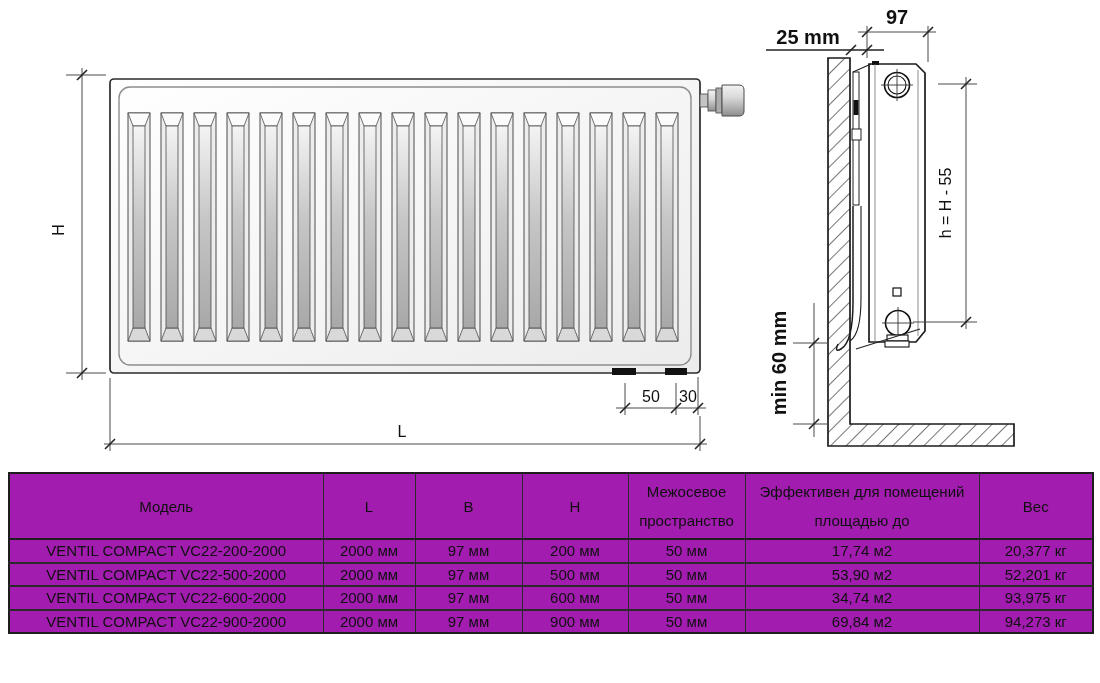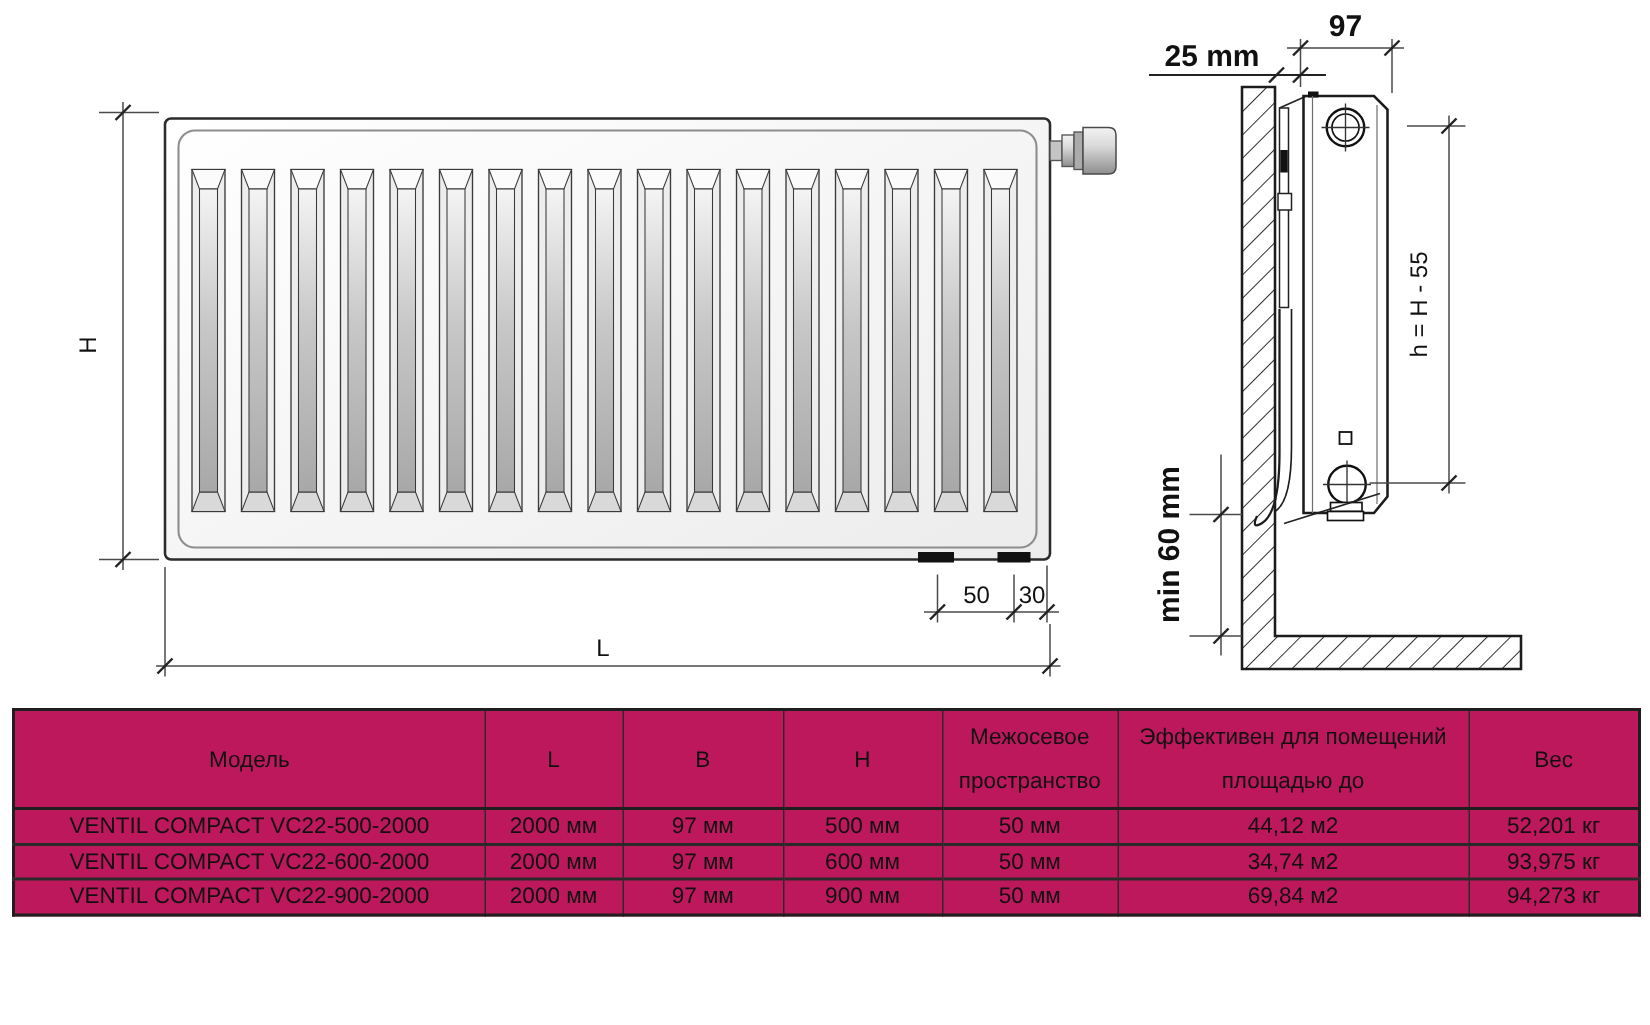--- a/index.html
+++ b/index.html
@@ -7,21 +7,21 @@
           font-family:"Liberation Sans",sans-serif;}
   svg{display:block;}
   svg text{font-family:"Liberation Sans",sans-serif;fill:#111;}
   .dim-label{font-size:16px;}
   .dim-label-bold{font-size:20px;font-weight:bold;}
   .dline{stroke:#4a4a4a;stroke-width:1;}
   .tick{stroke:#222;stroke-width:1.6;}
   .edge{stroke:#1c1c1c;fill:none;}
 
   table.spec{position:absolute;left:8px;top:472px;width:1084px;border-collapse:collapse;
-             table-layout:fixed;font-size:15px;color:#101010;background:#be185d;}
+             table-layout:fixed;font-size:15px;color:#101010;background:#a21caf;}
   table.spec th,table.spec td{border:1.5px solid #2a2a2a;text-align:center;vertical-align:middle;
              padding:0 2px;overflow:hidden;white-space:nowrap;}
   table.spec{border:2.5px solid #1e1e1e;}
   table.spec thead th{height:64px;font-weight:normal;line-height:29px;white-space:normal;
              border-bottom:2px solid #1e1e1e;}
   table.spec tbody td{height:21.5px;border-top-width:2px;}
 </style>
 </head>
 <body>
 
@@ -288,26 +288,35 @@
           <th>L</th>
           <th>B</th>
           <th>H</th>
           <th>Межосевое пространство</th>
           <th>Эффективен для помещений площадью до</th>
           <th>Вес</th>
         </tr>
       </thead>
     <tbody id="tbody">
         <tr>
+          <td>VENTIL COMPACT VC22-200-2000</td>
+          <td>2000 мм</td>
+          <td>97 мм</td>
+          <td>200 мм</td>
+          <td>50 мм</td>
+          <td>17,74 м2</td>
+          <td>20,377 кг</td>
+        </tr>
+        <tr>
           <td>VENTIL COMPACT VC22-500-2000</td>
           <td>2000 мм</td>
           <td>97 мм</td>
           <td>500 мм</td>
           <td>50 мм</td>
-          <td>44,12 м2</td>
+          <td>53,90 м2</td>
           <td>52,201 кг</td>
         </tr>
         <tr>
           <td>VENTIL COMPACT VC22-600-2000</td>
           <td>2000 мм</td>
           <td>97 мм</td>
           <td>600 мм</td>
           <td>50 мм</td>
           <td>34,74 м2</td>
           <td>93,975 кг</td>

